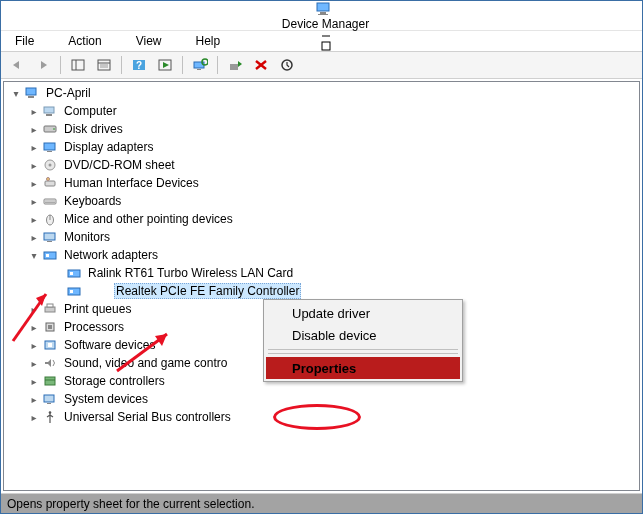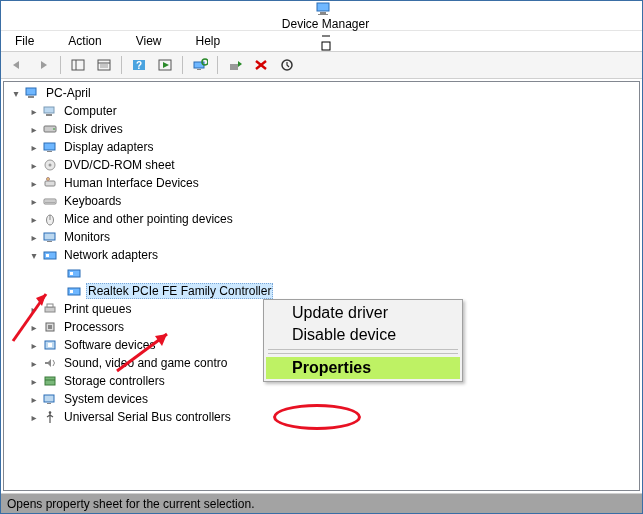--- a/index.html
+++ b/index.html
@@ -41,32 +41,32 @@
   
   .content-frame { flex:1; padding:2px; }
   .content { width:100%; height:100%; border:1px solid #828790; background:#fff; overflow:auto; padding-top:2px; position:relative; }
   .tree { font-size:12px; }
   .node { display:flex; align-items:center; height:18px; white-space:nowrap; }
   .indent0 { padding-left: 6px; }
   .indent1 { padding-left: 24px; }
   .indent2 { padding-left: 48px; }
   .twisty { width:12px; display:inline-flex; justify-content:center; color:#666; font-size:10px; }
   .dev-icon { width:16px; height:16px; margin:0 4px 0 2px; display:inline-flex; align-items:center; justify-content:center;}
-  .node.selected .label-wrap { background:#cce8ff; border:1px dotted #7aa7d8; padding:0 1px; }
+  .node.selected .label-wrap { background:#cce8ff; border:1px dotted #7aa7d8; padding:0 1px;margin-left:28px; }
   .label-wrap { padding:0 2px; }
   
   .ctxmenu {
     position:absolute; left:262px; top:298px; width:200px;
     background:#f2f2f2; border:1px solid #a0a0a0;
     box-shadow: 2px 2px 3px rgba(0,0,0,0.25);
     padding:2px;
     z-index:10;
   }
-  .ctx-item { height:22px; display:flex; align-items:center; padding:0 26px; font-size:16px; }
-  .ctx-item.highlight { background:#bef264; font-weight:bold; }
+  .ctx-item { height:22px; display:flex; align-items:center; padding:0 26px; font-size:13px; }
+  .ctx-item.highlight { background:#b91c1c; font-weight:bold; }
   .ctx-sep { height:1px; background:#c0c0c0; margin:3px 2px; }
   
   .statusbar { height:20px; border-top:1px solid #d0d0d0; background:#a3a3a3; display:flex; align-items:center; padding:0 6px; font-size:12px;}
   
   .red-arrow { position:absolute; pointer-events:none; z-index:5; }
   .red-ellipse { position:absolute; border:3px solid #e81123; border-radius:50%; pointer-events:none; z-index:12; }
   
   svg { display:block; }
   .disabled { opacity:0.45; }
 </style>
@@ -283,20 +283,21 @@
           <span class="label-wrap">Network adapters</span>
         </div>
     <div class="node indent2">
           <span class="twisty"></span>
           <span class="dev-icon">
             <svg width="16" height="14">
               <rect x="2" y="4" width="12" height="7" fill="#6fb7ff" stroke="#2a6db5"></rect>
               <rect x="4" y="6" width="3" height="3" fill="#fff"></rect>
             </svg>
           </span>
+          <span class="label-wrap">Ralink RT61 Turbo Wireless LAN Card</span>
         </div>
     <div class="node indent2 selected">
           <span class="twisty"></span>
           <span class="dev-icon">
             <svg width="16" height="14">
               <rect x="2" y="4" width="12" height="7" fill="#6fb7ff" stroke="#2a6db5"></rect>
               <rect x="4" y="6" width="3" height="3" fill="#fff"></rect>
             </svg>
           </span>
           <span class="label-wrap">Realtek PCIe FE Family Controller</span>

